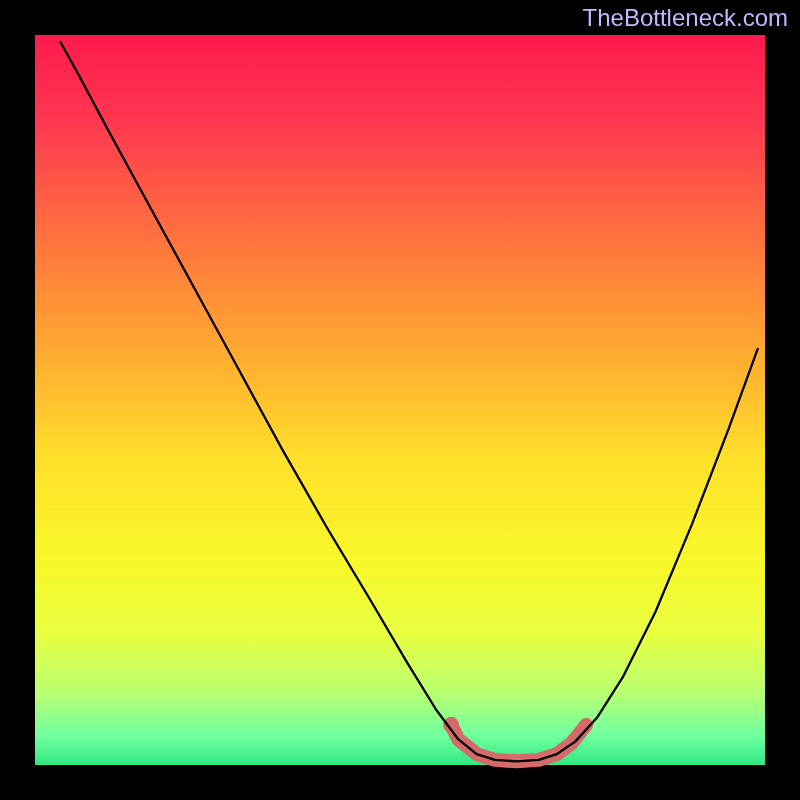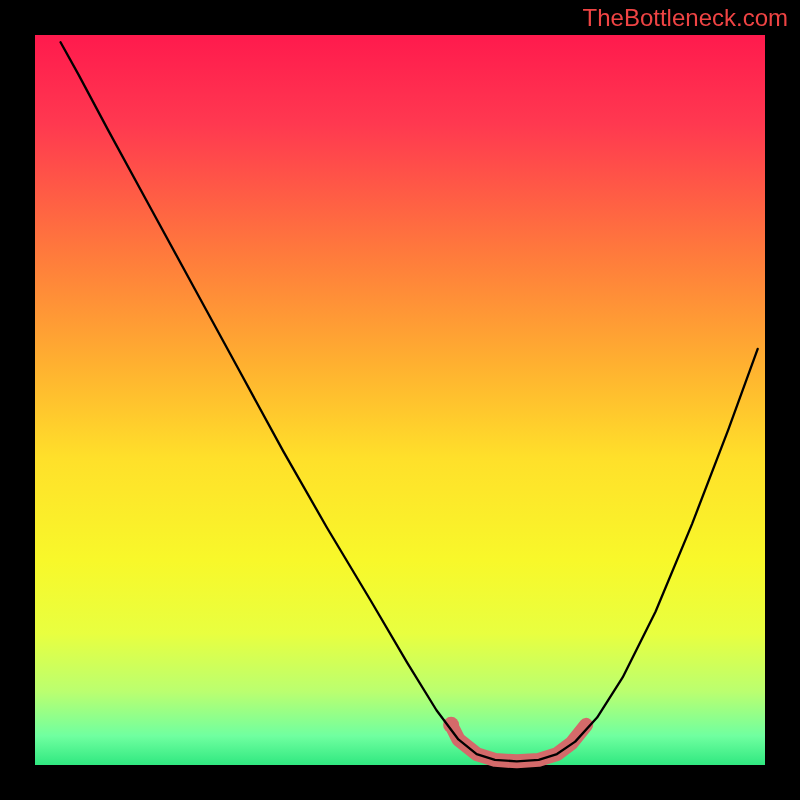--- a/index.html
+++ b/index.html
@@ -12,21 +12,21 @@
   }
   .chart-container {
     position: relative;
     width: 800px;
     height: 800px;
   }
   .watermark {
     position: absolute;
     top: 4px;
     right: 12px;
-    color: #ef4444;
+    color: #c4b5fd;
     font-family: Arial, Helvetica, sans-serif;
     font-size: 24px;
     font-weight: 500;
     z-index: 10;
   }
   svg {
     display: block;
   }
 </style>
 </head>

